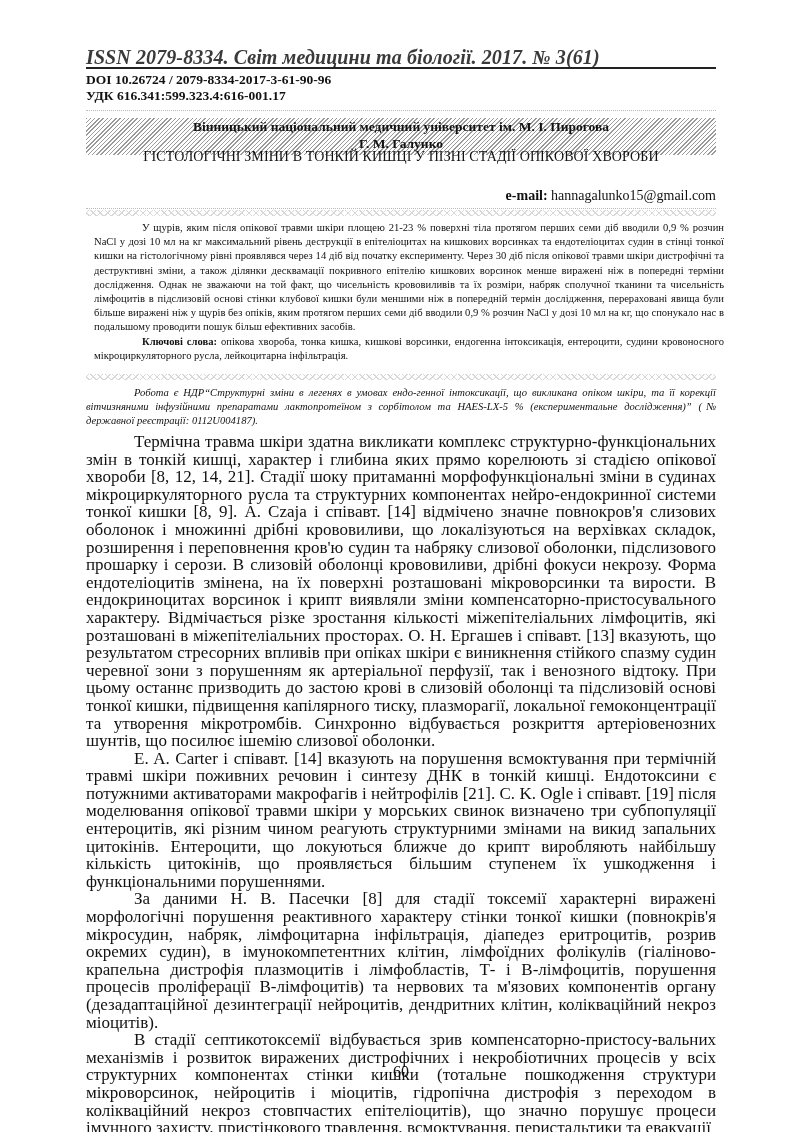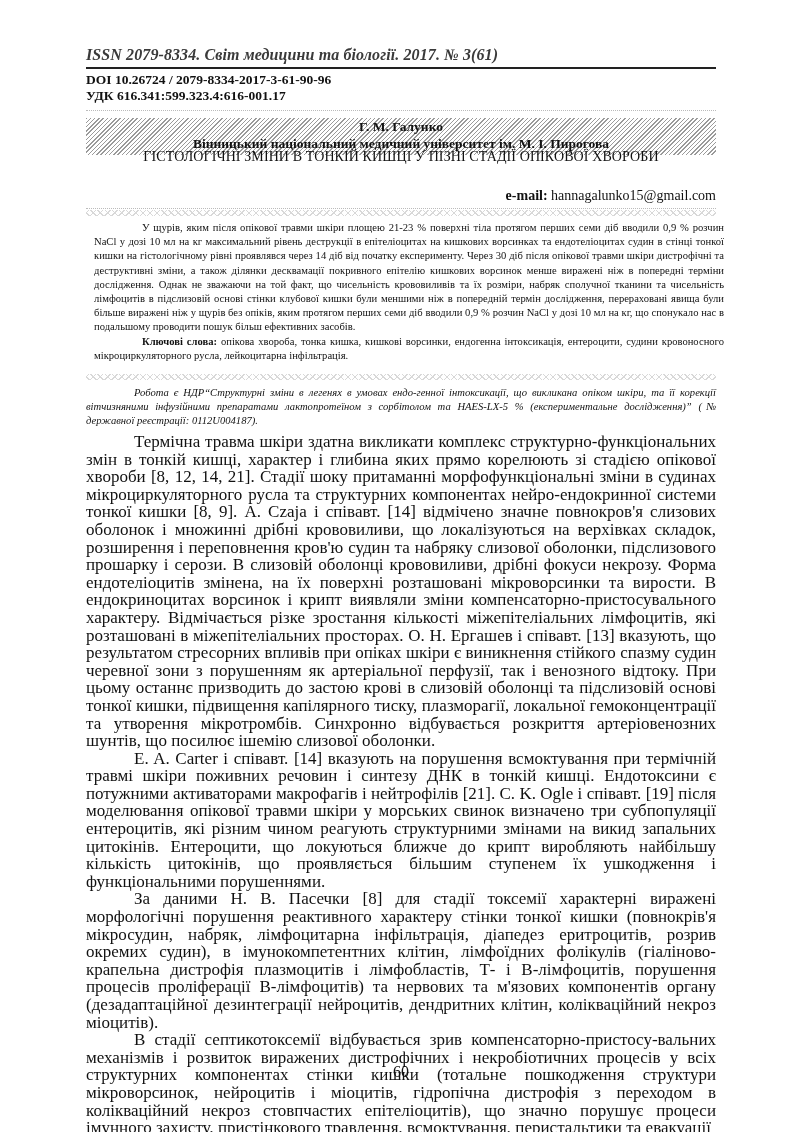--- a/index.html
+++ b/index.html
@@ -1,21 +1,21 @@
 <!DOCTYPE html>
 <html><head>
 <meta charset="utf-8">
 <style>
   html, body { margin: 0; padding: 0; background: #ffffff; }
   body { width: 800px; height: 1132px; position: relative; overflow: hidden;
          font-family: "Liberation Serif", serif; color: #111; }
   .page { position: absolute; left: 86px; top: 0; width: 630px; }
 
   .journal-header { position: absolute; top: 46px; left: 0; width: 630px;
-    font-style: italic; font-weight: bold; font-size: 16px; color: #3a3a3a; letter-spacing: 0.1px; }
+    font-style: italic; font-weight: bold; font-size: 20px; color: #3a3a3a; letter-spacing: 0.1px; }
   .header-rule { position: absolute; top: 67px; left: 0; width: 630px; height: 2px; background: #222; }
 
   .ids { position: absolute; top: 72px; left: 0; font-weight: bold; font-size: 13.5px; line-height: 16px; }
   .dotted-sep { position: absolute; left: 0; width: 630px; height: 0; border-top: 1px dotted #bbb; }
 
   .author-band { position: absolute; top: 118px; left: 0; width: 630px; height: 37px;
     background: repeating-linear-gradient(135deg, #9a9a9a 0px, #9a9a9a 1px, #ffffff 1px, #ffffff 3px);
     text-align: center; font-weight: bold; font-size: 13.5px; line-height: 17px; color: #111; }
   .author-band .line { display: block; }
 
@@ -53,22 +53,22 @@
   <div class="header-rule"></div>
 
   <div class="ids">
     <div>DOI 10.26724 / 2079-8334-2017-3-61-90-96</div>
     <div>УДК 616.341:599.323.4:616-001.17</div>
   </div>
 
   <div class="dotted-sep" style="top:110px"></div>
 
   <div class="author-band">
+    <span class="line">Вінницький національний медичний університет ім. М. І. Пирогова</span>
     <span class="line">Г. М. Галунко</span>
-    <span class="line">Вінницький національний медичний університет ім. М. І. Пирогова</span>
   </div>
 
   <div class="title">ГІСТОЛОГІЧНІ ЗМІНИ В ТОНКІЙ КИШЦІ У ПІЗНІ СТАДІЇ ОПІКОВОЇ ХВОРОБИ</div>
 
   <div class="email">
     <b>e-mail:</b>
     <span>hannagalunko15@gmail.com</span>
   </div>
 
   <div class="dotted-sep" style="top:208px"></div>

